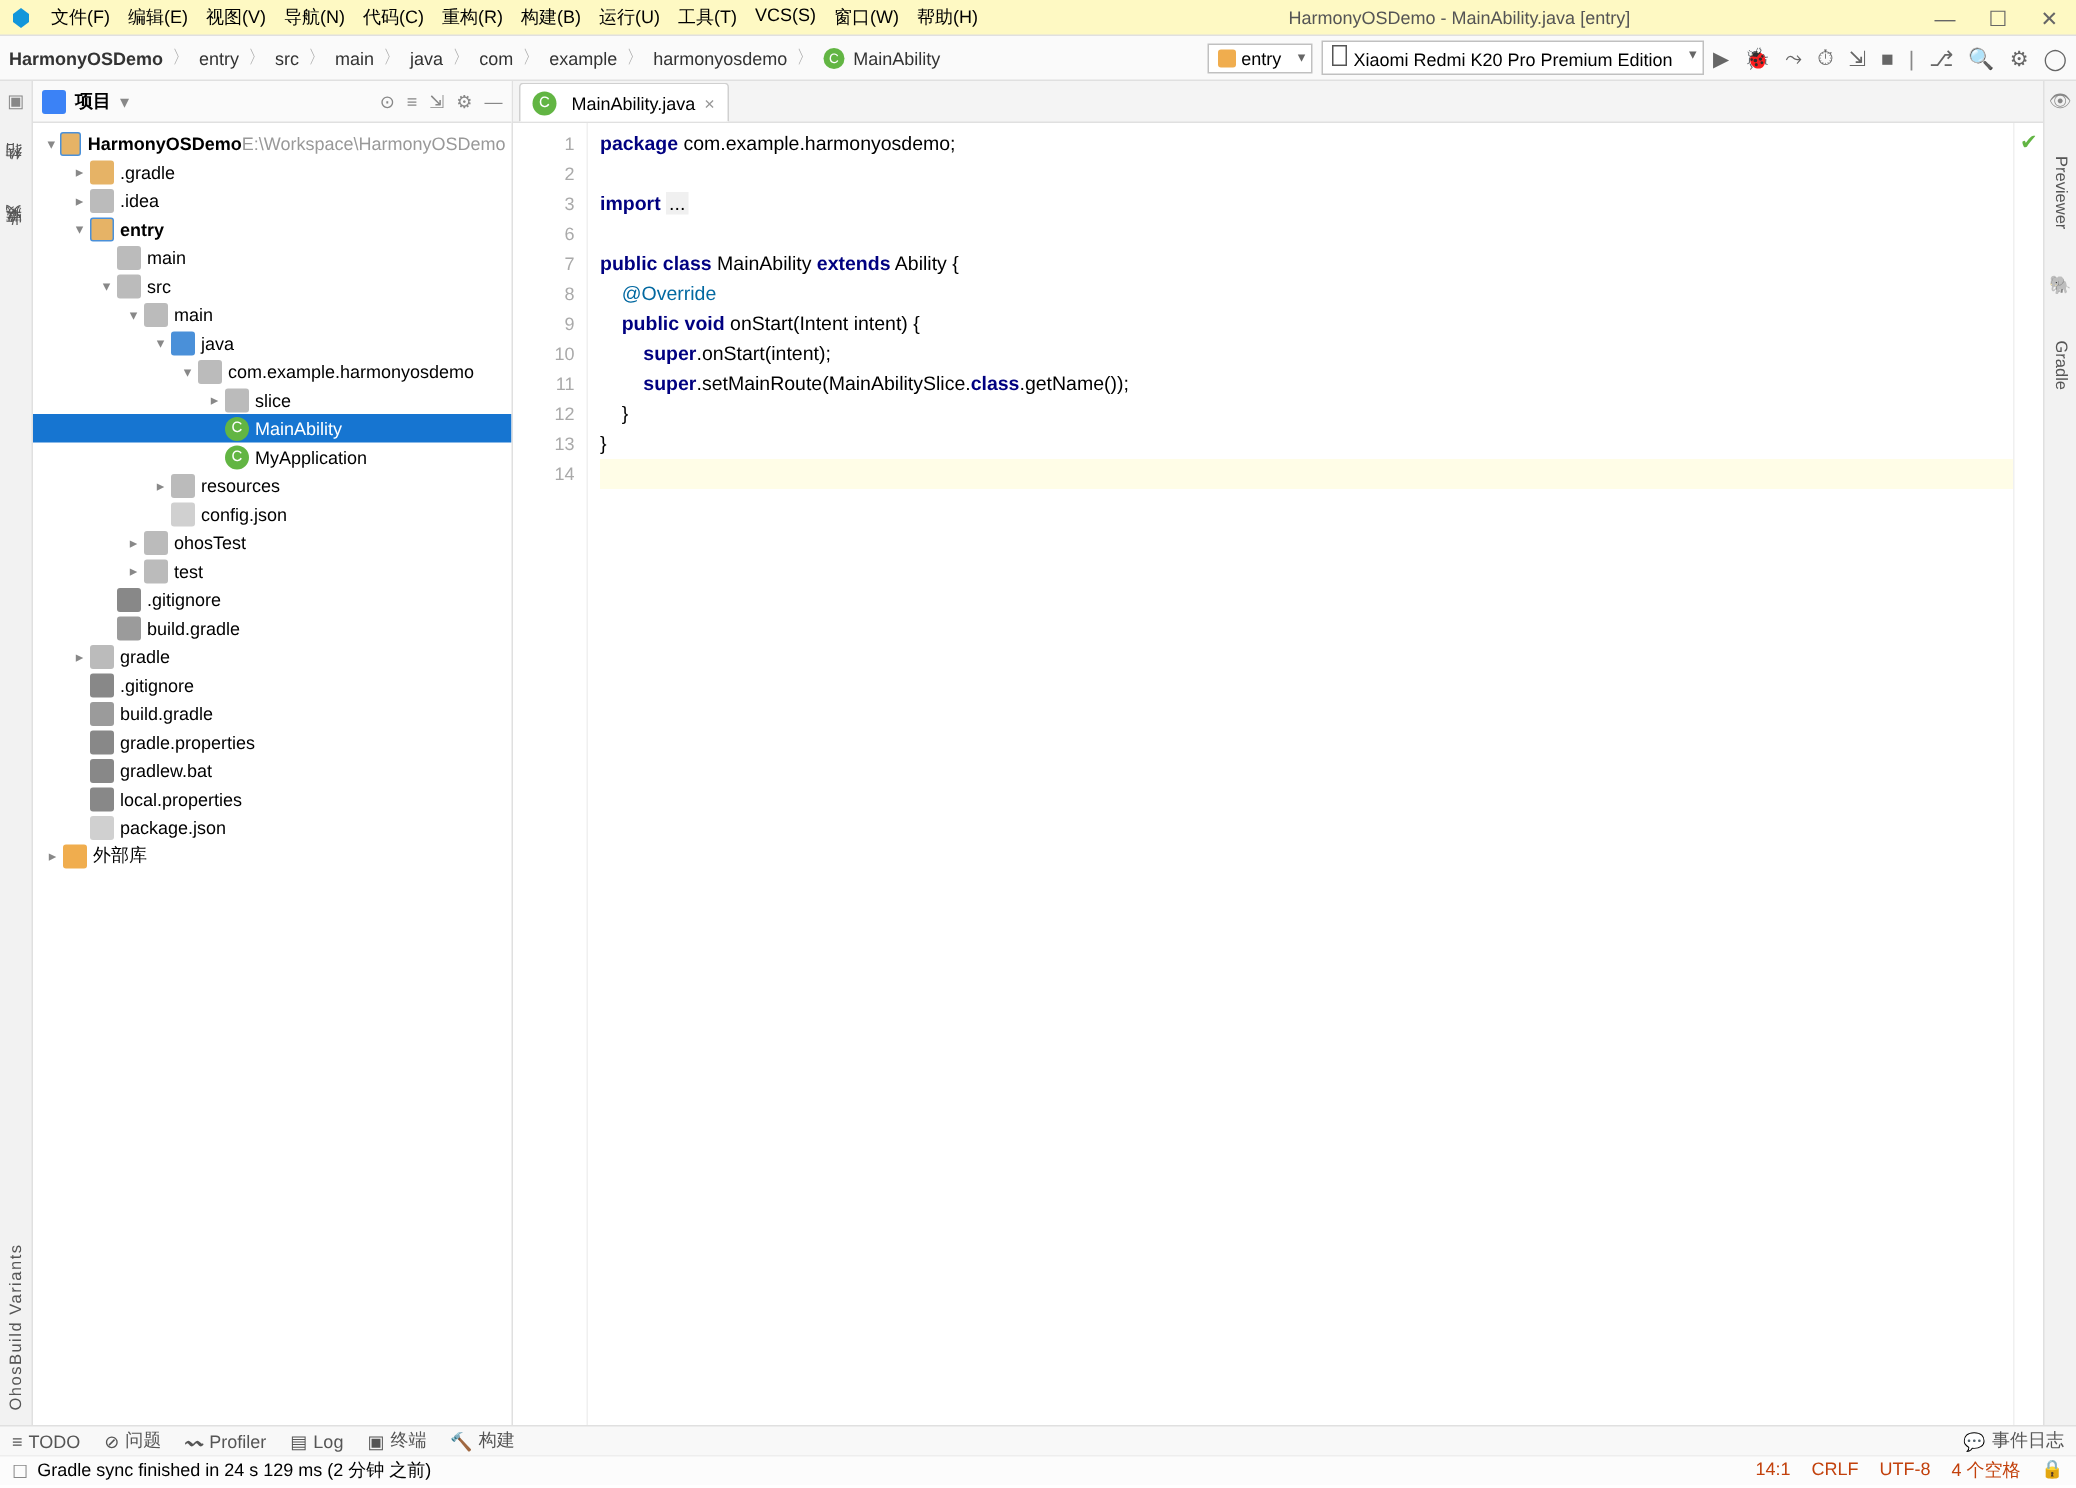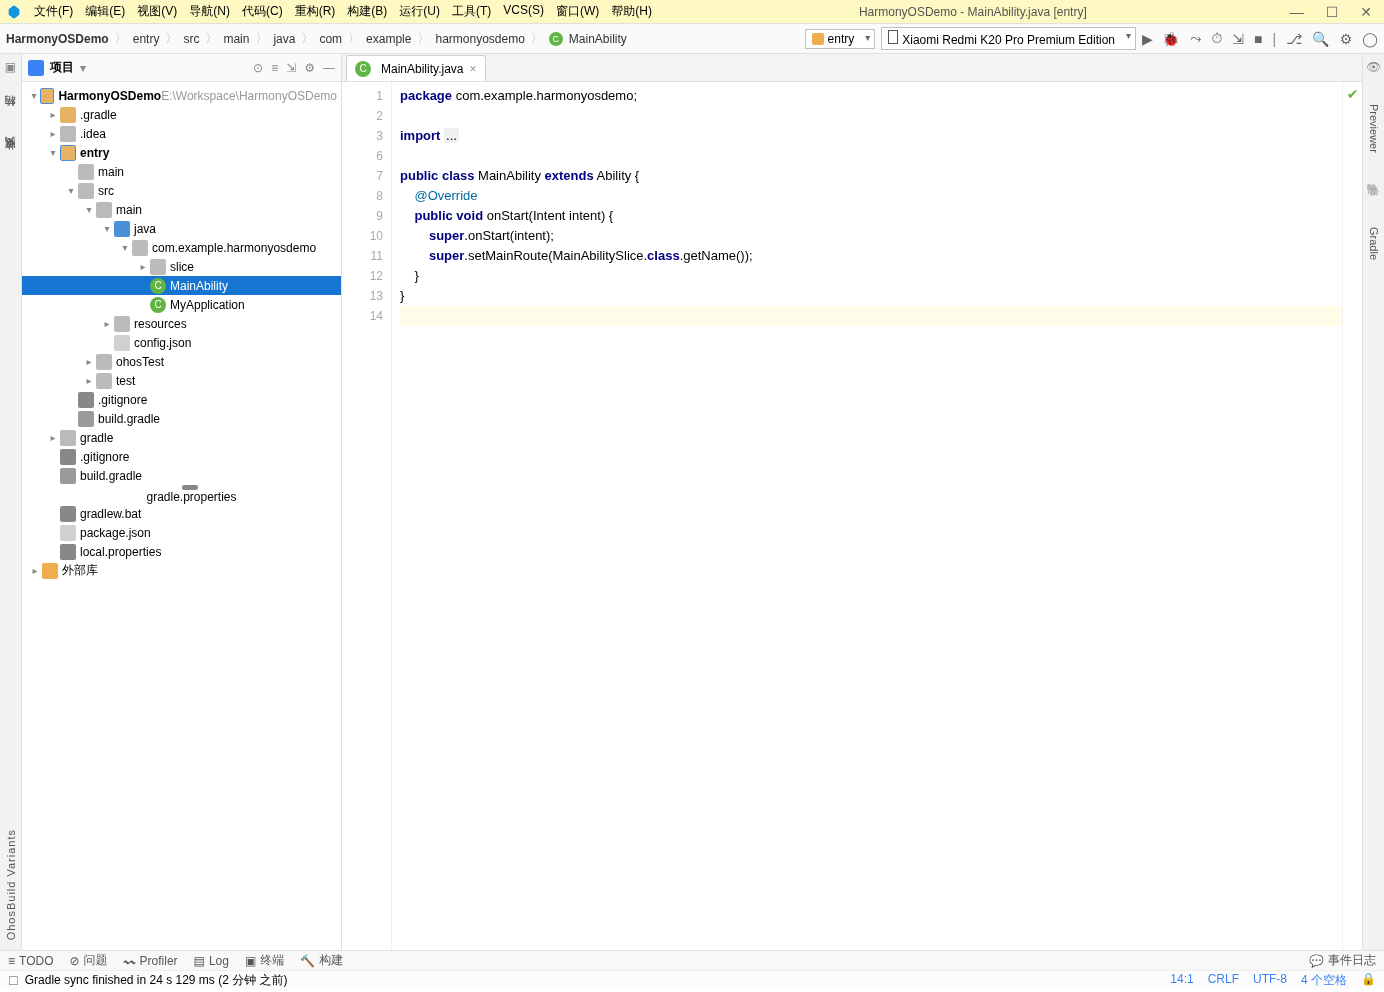--- a/index.html
+++ b/index.html
@@ -54,21 +54,21 @@
 .kw{color:#000080;font-weight:bold;margin-top:32px;}
 .anno{color:#0369a1;}
 .gray-box{background:#f0f0f0;padding:0 2px;}
 .editor-markers{width:20px;background:#fff;border-left:1px solid #f0f0f0;text-align:center;color:#62b543;font-size:14px;padding-top:4px;}
 .right-gutter { width: 22px; background: #f2f2f2; border-left: 1px solid #e0e0e0; display:flex; flex-direction:column; align-items:center; padding-top:6px; gap:30px;}
 .right-gutter .vlabel { writing-mode: vertical-rl; font-size: 11px; color: #555; }
 .statusbar1 { height:20px; border-top:1px solid #e0e0e0; background:#f8f8f8; display:flex; align-items:center; padding:0 8px; gap:16px;}
 .statusbar1 .sitem { display:flex; align-items:center; gap:4px; color:#555; font-size:12px;}
 .statusbar1 .right{margin-left:auto;}
 .statusbar2 { height:20px; border-top:1px solid #eee; background:#fcfcfc; display:flex; align-items:center; padding:0 8px;}
-.statusbar2 .right{margin-left:auto;display:flex;gap:14px;color:#3b82f6;}
+.statusbar2 .right{margin-left:auto;display:flex;gap:14px;color:#c2410c;}
 .run-icon{color:#62b543;}
 .bug-icon{color:#888;}
 .stop-icon{color:#888;}
 .entry-combo{display:flex;align-items:center;}
 .entry-combo .pre{width:12px;height:12px;background:#f0ad4e;margin-right:4px;border-radius:2px;display:inline-block;}
 .combo-device .pre{width:10px;height:14px;border:1px solid #555;margin-right:4px;display:inline-block;}
 .currline{background:#fffde7;display:inline-block;width:100%;}
 </style>
 </head>
 <body>
@@ -265,39 +265,39 @@
         <div class="tree-row" style="padding-left: 24px;">
           <span class="chev"></span>
           <span class="ticon ic-file"></span>
           <span>.gitignore</span>
         </div>
         <div class="tree-row" style="padding-left: 24px;">
           <span class="chev"></span>
           <span class="ticon ic-gradle"></span>
           <span>build.gradle</span>
         </div>
-        <div class="tree-row" style="padding-left: 24px; flex-direction: column;">
+        <div class="tree-row" style="padding-left: 24px;">
           <span class="chev"></span>
           <span class="ticon ic-file"></span>
           <span>gradle.properties</span>
         </div>
         <div class="tree-row" style="padding-left: 24px;">
           <span class="chev"></span>
           <span class="ticon ic-file"></span>
           <span>gradlew.bat</span>
+        </div>
+        <div class="tree-row" style="padding-left: 24px;">
+          <span class="chev"></span>
+          <span class="ticon ic-file"></span>
+          <span>local.properties</span>
         </div>
         <div class="tree-row" style="padding-left: 24px;">
           <span class="chev"></span>
           <span class="ticon ic-json"></span>
           <span>package.json</span>
-        </div>
-        <div class="tree-row" style="padding-left: 24px;">
-          <span class="chev"></span>
-          <span class="ticon ic-file"></span>
-          <span>local.properties</span>
         </div>
         <div class="tree-row" style="padding-left: 6px;">
           <span class="chev">▸</span>
           <span class="ticon ic-lib"></span>
           <span>外部库</span>
         </div>
       </div>
   </div>
 
   <div class="main">

